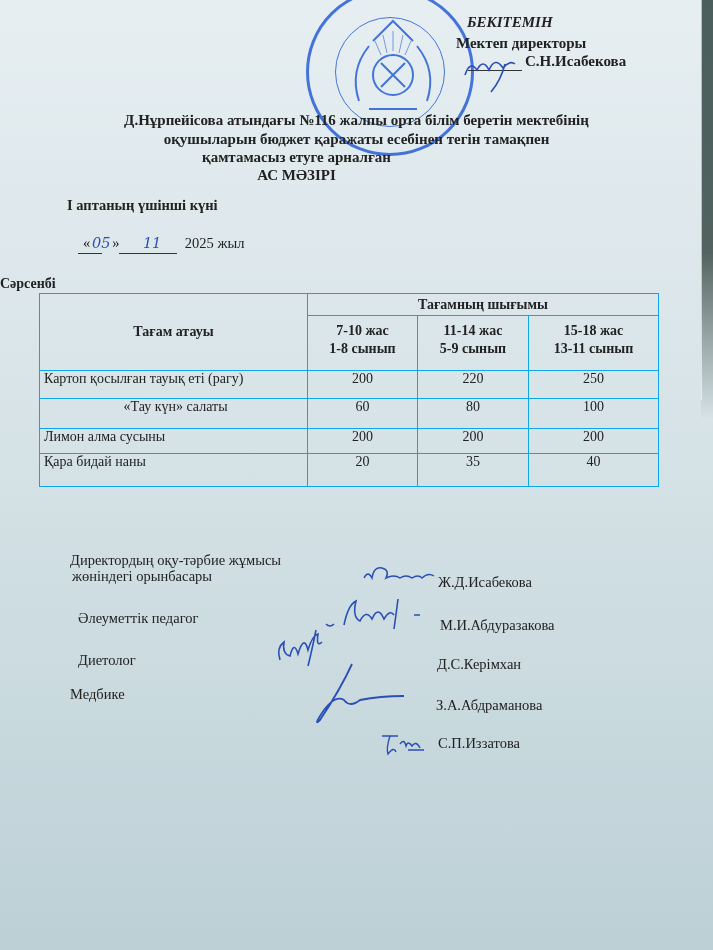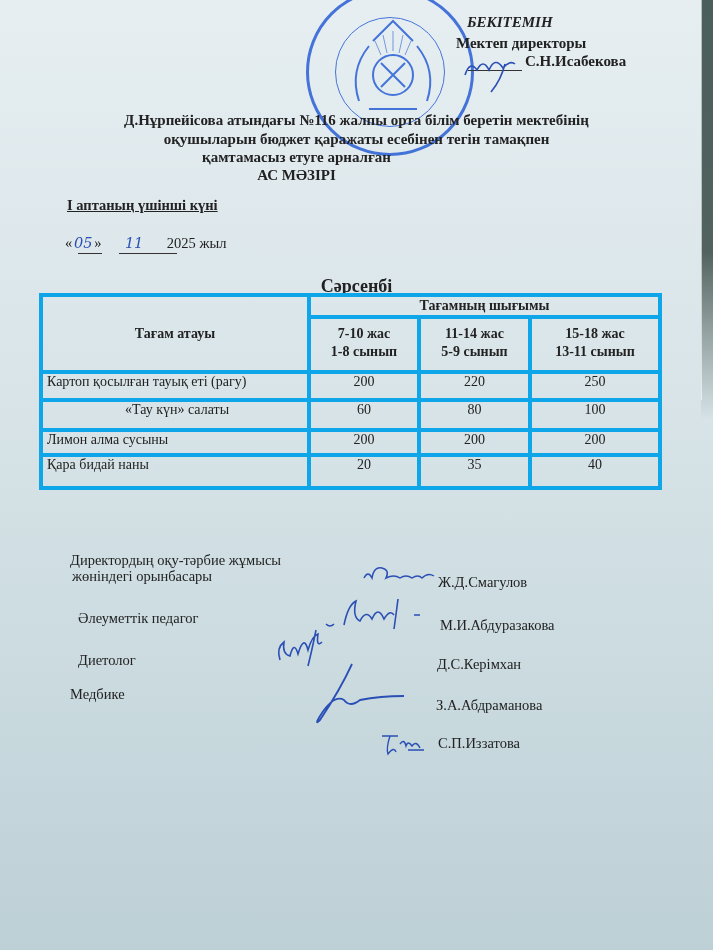--- a/index.html
+++ b/index.html
@@ -36,34 +36,34 @@
 
   
   .approve-title { left: 467px; top: 14px; font-size: 15px; font-style: italic; }
   .approve-role  { left: 456px; top: 35px; font-size: 15px; }
   .approve-name  { left: 525px; top: 53px; font-size: 15px; }
   .approve-line  { position: absolute; left: 468px; top: 70px; width: 54px; height: 1px; background: #333; }
 
   
   .title { left: 0; width: 713px; text-align: center; font-size: 15px; font-weight: bold; }
 
-  .day-label  { left: 67px; top: 197px; font-size: 14.5px; font-weight: bold; text-decoration: underline; }
-  .date-row   { left: 65px; top: 235px; font-size: 14.5px; }
+  .day-label  { left: 67px; top: 197px; font-size: 14.5px; font-weight: bold; }
+  .date-row   { left: 83px; top: 235px; font-size: 14.5px; }
   .date-line  { position: absolute; height: 1px; background: #333; }
   .handw { font-family: "DejaVu Serif", serif; font-style: italic; color: #2a4fb5; }
 
-  .weekday { left: 0; width: 713px; text-align: center; top: 276px; font-size: 18px; font-weight: bold; }
+  .weekday { left: 0; width: 713px; text-align: left; top: 276px; font-size: 14px; font-weight: bold; }
 
   
   table.menu {
     position: absolute; left: 39px; top: 293px;
     border-collapse: collapse; font-size: 14px;
   }
   table.menu td, table.menu th {
-    border: 4px solid #0ea5e9; padding: 0; box-sizing: border-box;
+    border: 1px solid #0ea5e9; padding: 0; box-sizing: border-box;
   }
   table.menu th { font-weight: bold; text-align: center; }
   .col-name { width: 268px; }
   .col-a { width: 110px; }
   .col-b { width: 111px; }
   .col-c { width: 130px; }
   .h1 { height: 22px; }
   .h2 { height: 55px; vertical-align: top; padding-top: 6px !important; line-height: 18px; }
   .dish { text-align: left; padding-left: 4px !important; vertical-align: top; }
   .num  { text-align: center; vertical-align: top; }
@@ -162,21 +162,21 @@
     <td class="dish">Қара бидай наны</td>
     <td class="num">20</td>
     <td class="num">35</td>
     <td class="num">40</td>
   </tr>
 </tbody>
   </table>
 
 <div class="abs sig" style="left:70px;top:552px">Директордың оқу-тәрбие жұмысы</div>
 <div class="abs sig" style="left:72px;top:568px">жөніндегі орынбасары</div>
-<div class="abs sig" style="left:438px;top:574px">Ж.Д.Смагулов</div>
+<div class="abs sig" style="left:438px;top:574px">Ж.Д.Исабекова</div>
 
 <div class="abs sig" style="left:78px;top:610px">Әлеуметтік педагог</div>
 <div class="abs sig" style="left:440px;top:617px">М.И.Абдуразакова</div>
 
 <div class="abs sig" style="left:78px;top:652px">Диетолог</div>
 <div class="abs sig" style="left:437px;top:656px">Д.С.Керімхан</div>
 
 <div class="abs sig" style="left:70px;top:686px">Медбике</div>
 <div class="abs sig" style="left:436px;top:697px">З.А.Абдраманова</div>
 

